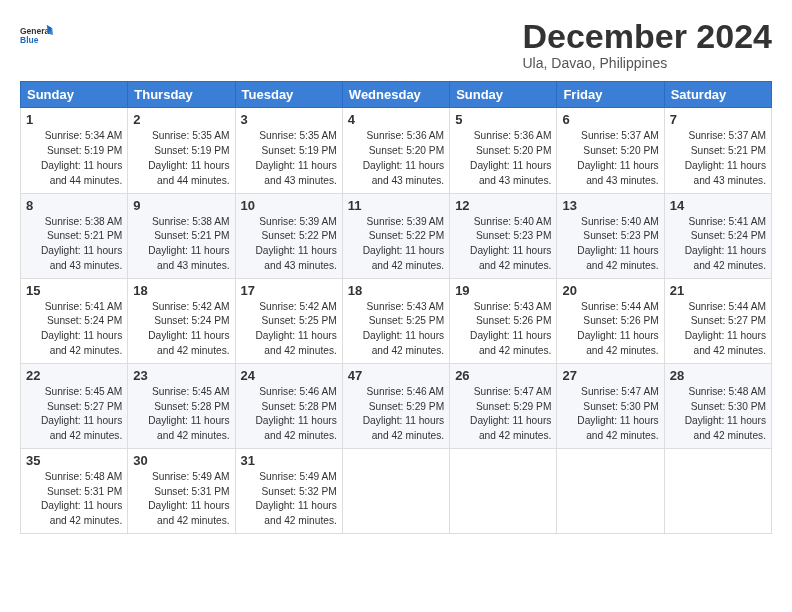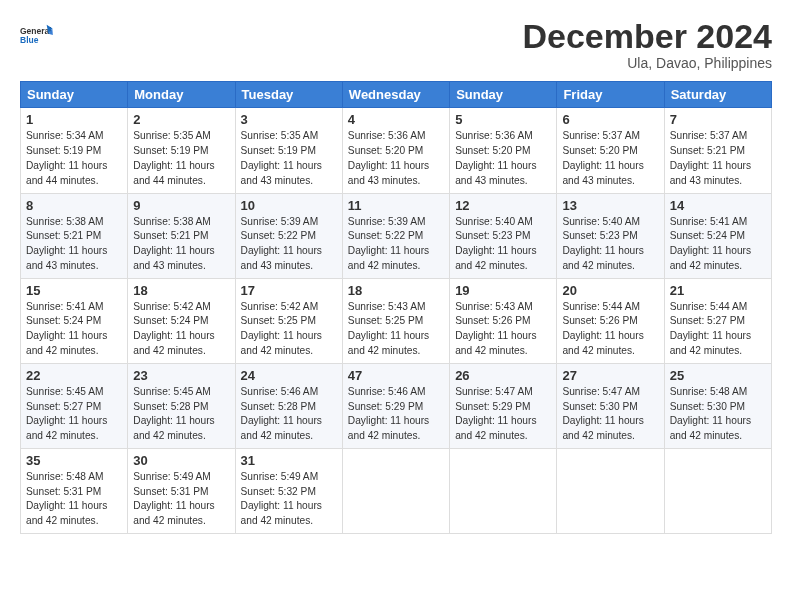--- a/index.html
+++ b/index.html
@@ -21,21 +21,21 @@
       justify-content: space-between;
       align-items: flex-start;
       margin-bottom: 10px;
     }
     .logo {
       display: flex;
       align-items: center;
       gap: 4px;
     }
     .title-block {
-      text-align: right;
+      text-align: left;
     }
     .month-title {
       font-size: 34px;
       font-weight: bold;
       color: #333;
       line-height: 1.1;
     }
     .location {
       font-size: 14px;
       color: #555;
@@ -68,20 +68,21 @@
       background: #f5f7fb;
     }
     .day-num {
       font-size: 13px;
       font-weight: bold;
       display: block;
       margin-bottom: 2px;
     }
     .day-info {
       line-height: 1.45;
+      text-align: right;
     }
     .empty-cell {
       background: #fff !important;
     }
   </style>
 </head>
 <body>
 
 <div class="page">
   <div class="header">
@@ -96,21 +97,21 @@
     <div class="title-block">
       <div class="month-title">December 2024</div>
       <div class="location">Ula, Davao, Philippines</div>
     </div>
   </div>
 
   <table class="calendar">
     <thead>
       <tr id="header-row">
           <th>Sunday</th>
-          <th>Monday</th>
+          <th>Thursday</th>
           <th>Tuesday</th>
           <th>Wednesday</th>
           <th>Sunday</th>
           <th>Friday</th>
           <th>Saturday</th>
         </tr>
     </thead>
     <tbody id="calendar-body">
         <tr>
           <td>
@@ -329,21 +330,21 @@
         </td>
           <td>
           <span class="day-num">27</span>
           <div class="day-info">
             <span>Sunrise: 5:47 AM</span><br>
             <span>Sunset: 5:30 PM</span><br>
             <span>Daylight: 11 hours and 42 minutes.</span>
           </div>
         </td>
           <td>
-          <span class="day-num">25</span>
+          <span class="day-num">28</span>
           <div class="day-info">
             <span>Sunrise: 5:48 AM</span><br>
             <span>Sunset: 5:30 PM</span><br>
             <span>Daylight: 11 hours and 42 minutes.</span>
           </div>
         </td>
         </tr>
         <tr>
           <td>
           <span class="day-num">35</span>

